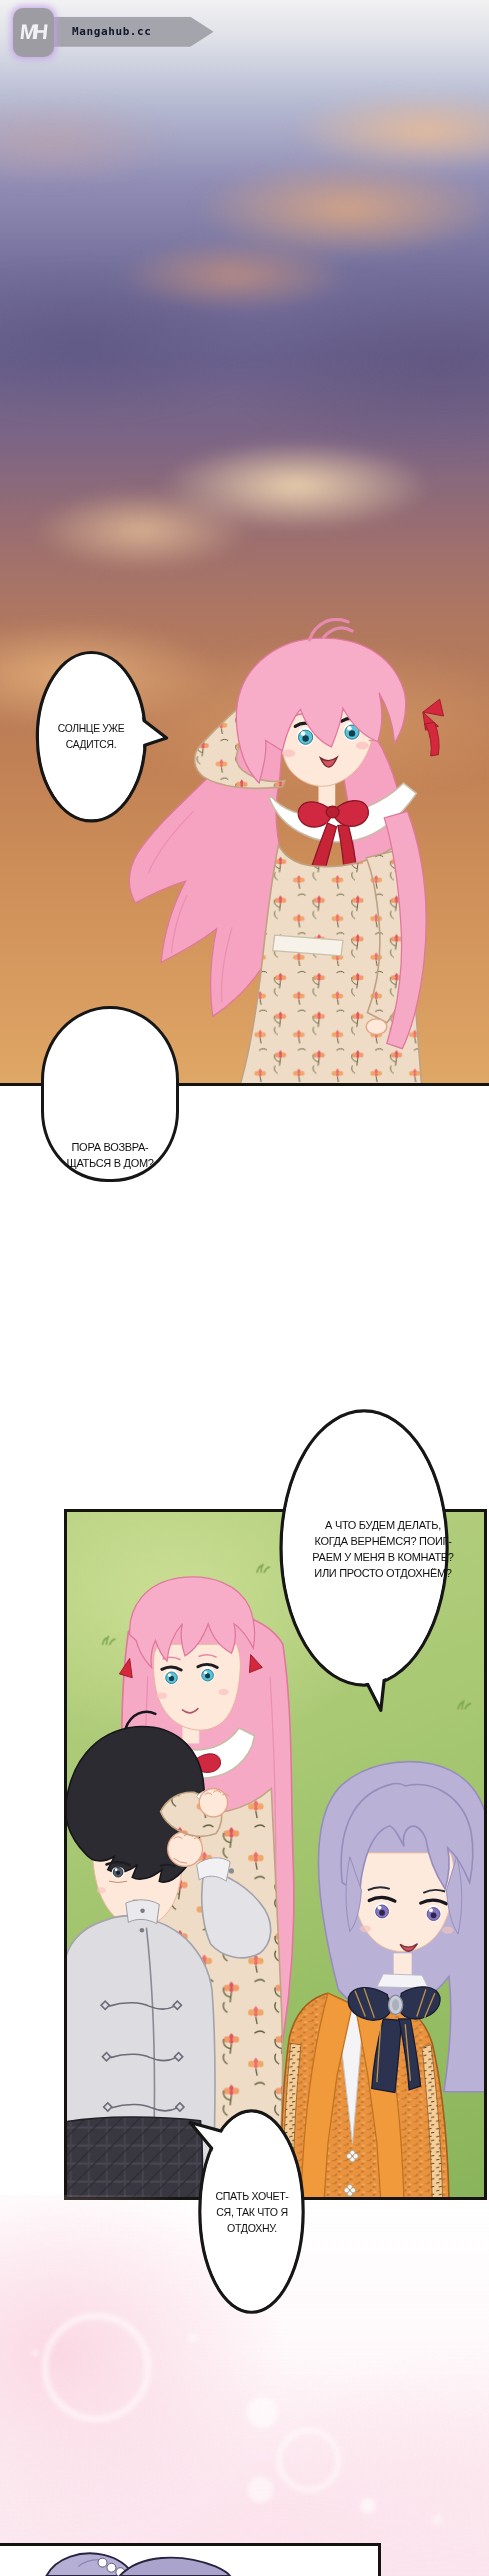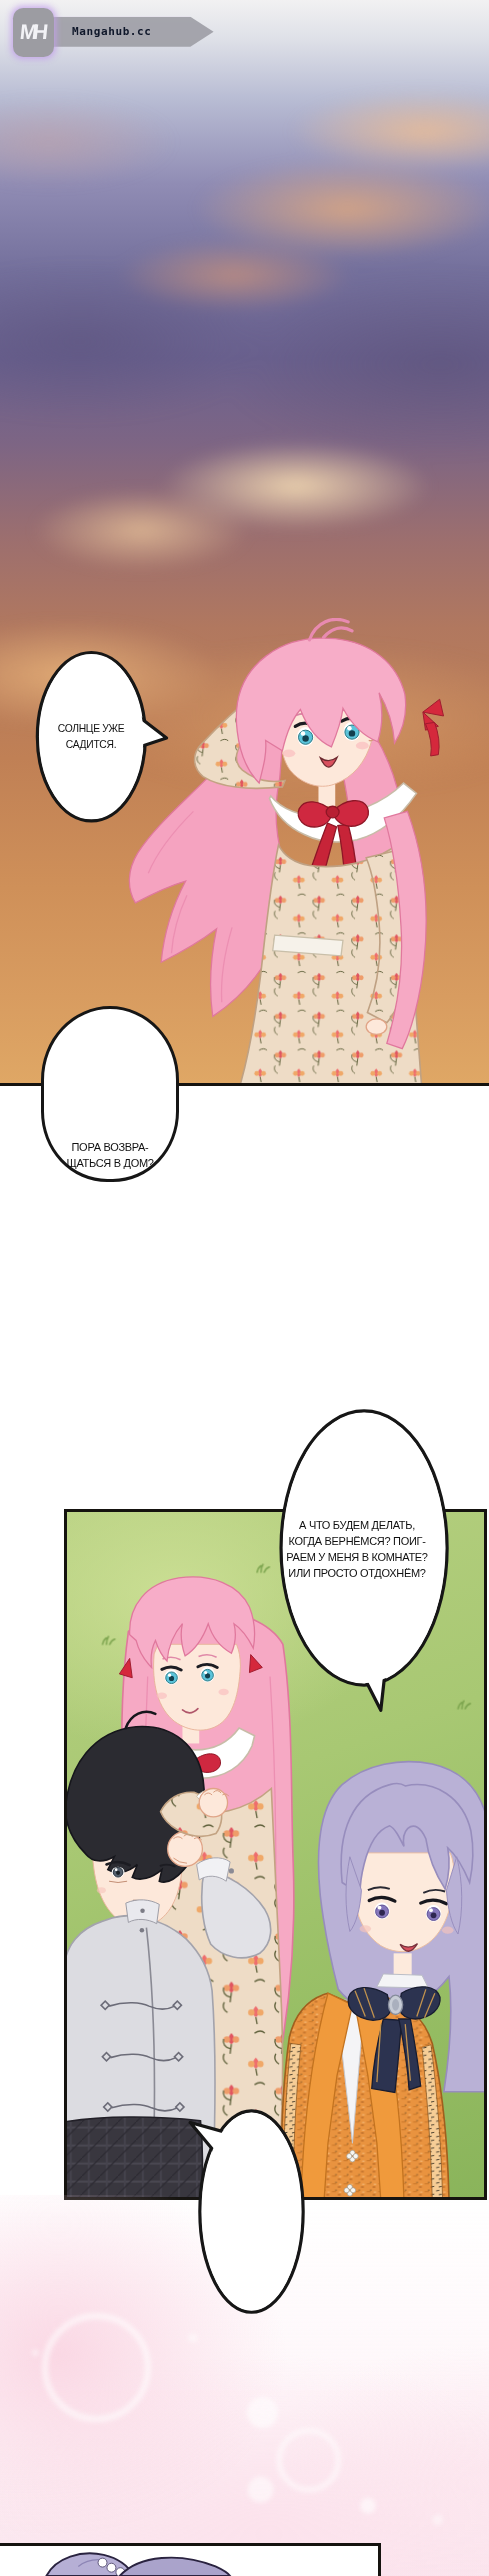--- a/index.html
+++ b/index.html
@@ -56,21 +56,21 @@
       radial-gradient(ellipse 412px 245px at 55% 88%,rgba(252,226,236,0.95),rgba(252,226,236,0) 72%),
       radial-gradient(ellipse 270px 193px at 95% 75%,rgba(252,230,238,0.8),rgba(252,230,238,0) 70%),
       linear-gradient(180deg,rgba(255,255,255,0) 0%,rgba(253,240,245,0.55) 50%,#fae4ed 100%);}
   .pink-glow svg{filter:blur(1.9px);}
   
   .bubble-svg{position:absolute;z-index:5;}
   .bubble-text{position:absolute;z-index:6;color:#101010;font-weight:normal;text-align:center;
     white-space:pre-line;font-size:11px;line-height:16px;letter-spacing:-0.3px;}
   .bt1{left:30px;top:721px;width:122px;font-size:10.3px;}
   .bt2{left:41px;top:1103px;width:138px;margin-top:36px;}
-  .bt3{left:266px;top:1517px;width:182px;text-align:center;}
+  .bt3{left:292px;top:1517px;width:182px;text-align:center;}
   .bt4{left:191px;top:2188px;width:122px;font-size:10.6px;}
   .b2-shape{position:absolute;left:41px;top:1006px;width:138px;height:176px;box-sizing:border-box;
     background:var(--color-bubble-fill,#fff);border:3.2px solid var(--color-bubble-stroke,#161616);
     border-radius:50% 50% 48% 48% / 42% 42% 40% 40%;z-index:5;}
   .defs-holder{position:absolute;width:0;height:0;overflow:hidden;}
 </style>
 </head>
 <body>
 
 <div class="page">
@@ -431,20 +431,23 @@
   <div class="bubble-text bt3">А ЧТО БУДЕМ ДЕЛАТЬ,
 КОГДА ВЕРНЁМСЯ? ПОИГ-
 РАЕМ У МЕНЯ В КОМНАТЕ?
 ИЛИ ПРОСТО ОТДОХНЁМ?</div>
 
   <svg class="bubble-svg" style="left:185px;top:2107px;" width="133" height="213" viewBox="0 0 206 330">
     <ellipse cx="103" cy="162" rx="80" ry="156" fill="#ffffff" stroke="#161616" stroke-width="5"></ellipse>
     <path d="M48,72 L8,24 L80,44" fill="#ffffff" stroke="#161616" stroke-width="5" stroke-linejoin="round"></path>
     <ellipse cx="103" cy="162" rx="77" ry="153" fill="#ffffff"></ellipse>
   </svg>
+  <div class="bubble-text bt4">СПАТЬ ХОЧЕТ-
+СЯ, ТАК ЧТО Я
+ОТДОХНУ.</div>
 
   <div class="logo">
     <div class="logo-ribbon">
       <span>Mangahub.cc</span>
     </div>
     <div class="logo-box">
       <span>MH</span>
     </div>
   </div>
 

